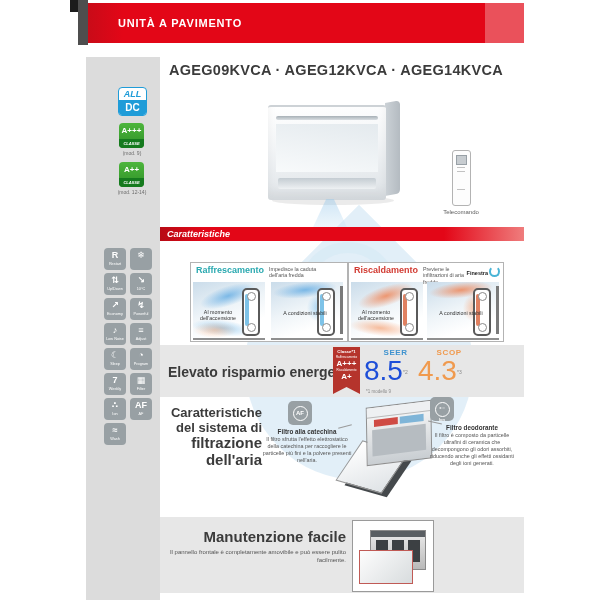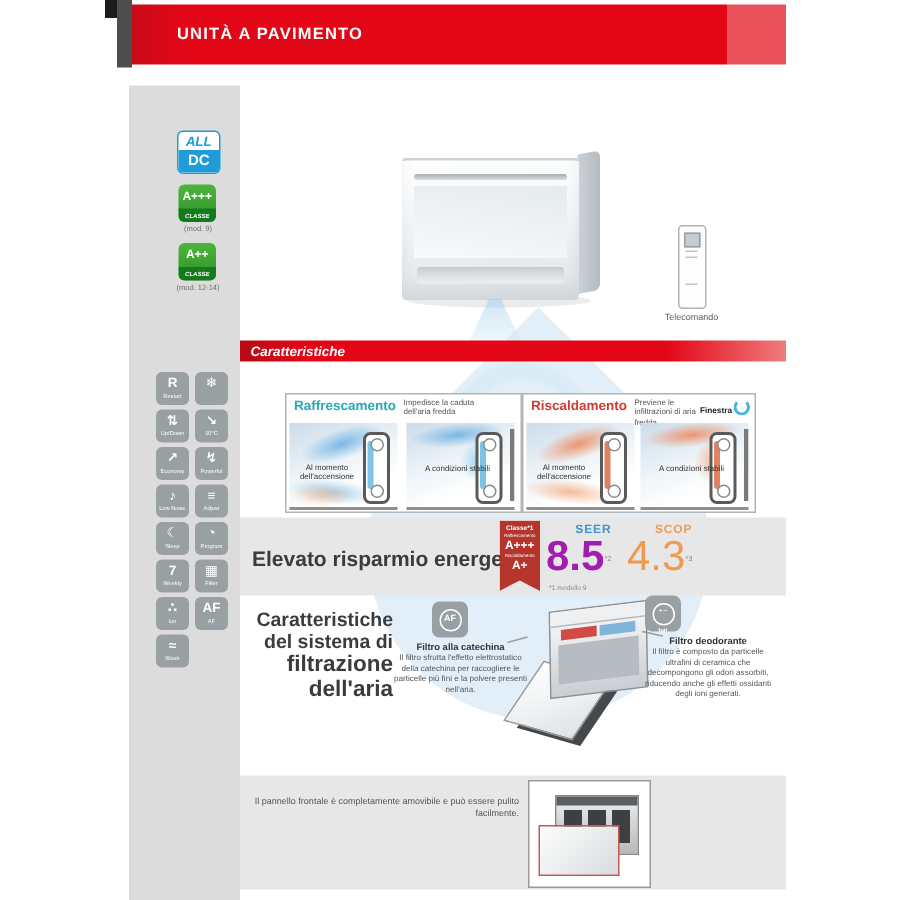--- a/index.html
+++ b/index.html
@@ -109,21 +109,21 @@
   .energy-heading{position:absolute;left:8px;top:19px;font-size:14px;font-weight:bold;}
   .ribbon{position:absolute;left:173px;top:2px;width:27px;height:47px;background:#b5342c;color:#fff;text-align:center;
       clip-path:polygon(0 0,100% 0,100% 100%,50% 85%,0 100%);}
   .ribbon .r1{display:block;font-size:4.4px;font-weight:bold;line-height:6px;margin-top:2px;}
   .ribbon .r2{display:block;font-size:3px;line-height:4px;}
   .ribbon .r3{display:block;font-size:8px;font-weight:bold;line-height:9px;}
   .metric{position:absolute;top:3px;}
   .metric .lab{display:block;font-size:8px;font-weight:bold;letter-spacing:.6px;text-align:right;}
   .metric .val{font-size:28px;line-height:28px;}
   .metric sup{font-size:5px;color:#888;}
-  .seer{left:204px;} .seer .lab{color:#3f93cf;} .seer .val{color:#a21caf;font-weight:bold;}
+  .seer{left:204px;} .seer .lab{color:#3f93cf;} .seer .val{color:#1d4ed8;}
   .scop{left:258px;} .scop .lab{color:#f09a4e;} .scop .val{color:#f09a4e;}
   .energy-foot{position:absolute;left:206px;top:44px;font-size:4.5px;color:#8a8a8a;}
 
   
   .filt-heading{left:158px;top:406px;width:104px;text-align:right;font-weight:bold;line-height:1.12;}
   .filt-heading .s{font-size:13px;display:block;}
   .filt-heading .b{font-size:15px;display:block;}
   .ficon{width:24px;height:24px;background:#98a0a4;border-radius:5px;color:#fff;text-align:center;}
   .ficon .ring{display:inline-block;margin-top:3px;width:13px;height:13px;border:1.5px solid #fff;border-radius:50%;font-size:6px;font-weight:bold;line-height:13px;}
   .ficon .lab{display:block;font-size:4px;line-height:5px;font-weight:bold;}
@@ -241,20 +241,21 @@
           <span class="g">AF</span>
           <span class="l">AF</span>
         </div>
         <div class="tile" style="left: 18px; top: 366px;">
           <span class="g">≈</span>
           <span class="l">Wash</span>
         </div>
       </div>
   </div>
 
+  <div class="abs model-title">AGEG09KVCA · AGEG12KVCA · AGEG14KVCA</div>
 
   <div class="abs hero-shadow"></div>
   <div class="abs hero-side"></div>
   <div class="abs hero-front"></div>
   <div class="abs hero-vent"></div>
   <div class="abs hero-panel"></div>
   <div class="abs hero-slot"></div>
   <div class="abs hero-beam"></div>
 
   <div class="abs remote">
@@ -376,20 +377,21 @@
     <span class="ring">⁺⁻</span>
     <span class="lab">Ion</span>
   </div>
   <div class="abs filt-col filt-right">
     <span class="t">Filtro deodorante</span>
     <span class="b">Il filtro è composto da particelle ultrafini di ceramica che decompongono gli odori assorbiti, riducendo anche gli effetti ossidanti degli ioni generati.</span>
   </div>
 
   <div class="abs band maint-band">
     <div class="maint-text">
+      <span class="h">Manutenzione facile</span>
       <span class="b">Il pannello frontale è completamente amovibile e può essere pulito facilmente.</span>
     </div>
     <div class="maint-img">
       <div class="m-back">
         <div class="bar"></div>
         <div class="slot" style="left:5px;"></div>
         <div class="slot" style="left:21px;"></div>
         <div class="slot" style="left:37px;"></div>
       </div>
       <div class="m-front"></div>

